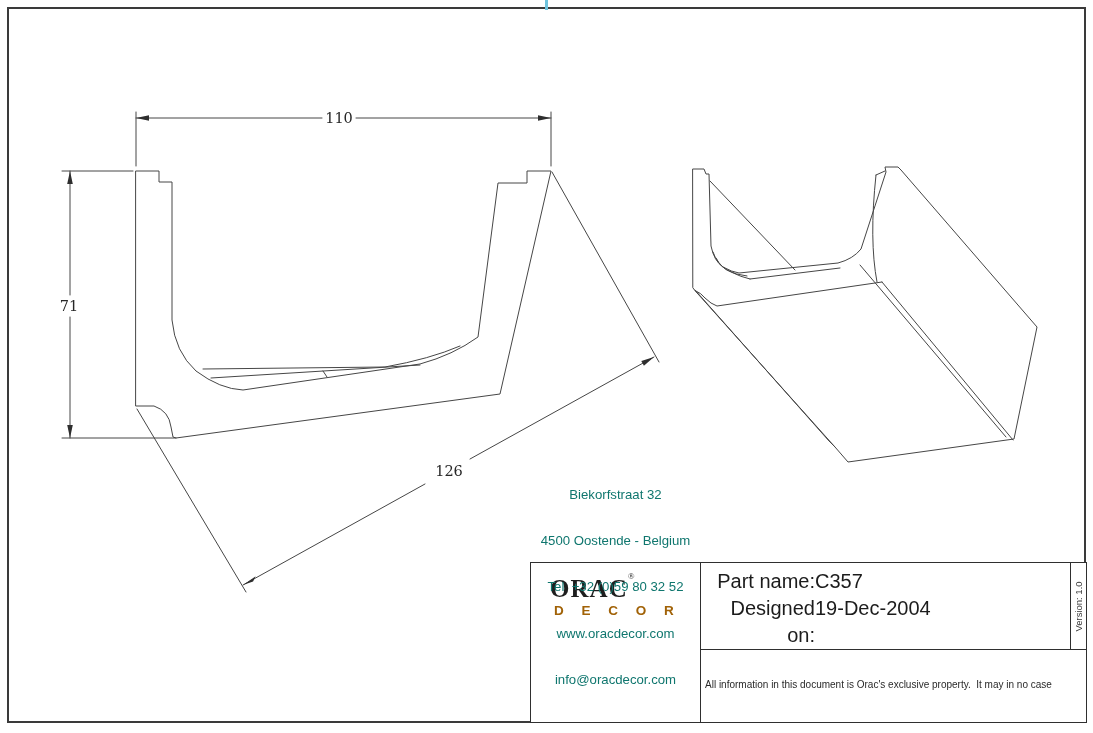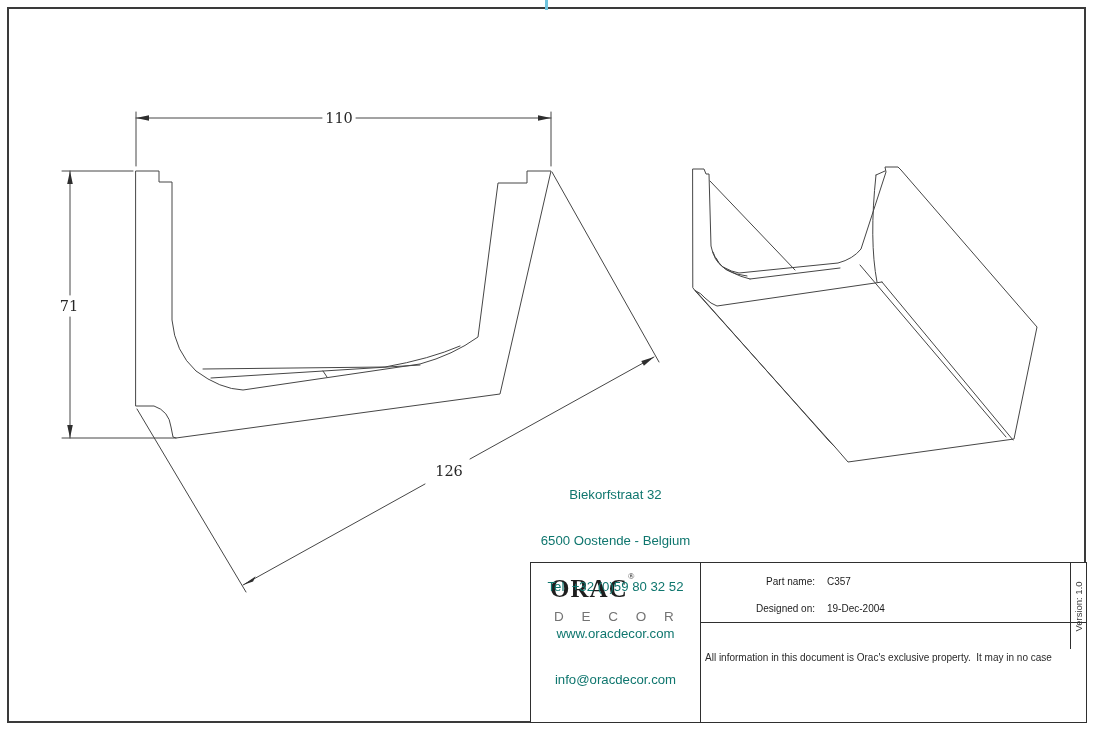--- a/index.html
+++ b/index.html
@@ -16,26 +16,26 @@
   
   .title-block{position:absolute;left:530px;top:562px;width:557px;height:161px;
                box-sizing:border-box;border:1.5px solid #2f2f2f;background:#fff;display:flex;}
   .tb-left{width:170px;box-sizing:border-box;border-right:1.5px solid #2f2f2f;
            display:flex;flex-direction:column;align-items:center;}
   .logo{margin-top:9px;text-align:left;line-height:1;}
   .logo-main{font-family:"Liberation Serif",serif;font-weight:700;font-size:25px;
              letter-spacing:1px;color:#1e1e1e;}
   .logo-main::first-letter{font-size:33px;}
   .logo-reg{font-family:"Liberation Serif",serif;font-size:9px;vertical-align:18px;color:#1e1e1e;}
-  .logo-sub{font-size:13.5px;letter-spacing:7px;color:#737373;margin-top:9px;padding-left:4px;}
+  .logo-sub{font-size:13.5px;letter-spacing:7px;color:#a16207;margin-top:3px;padding-left:4px;font-weight:bold;}
   .address{position:absolute;bottom:4px;width:168px;text-align:center;font-size:13.2px;
            line-height:15.4px;color:#0f766e;white-space:pre;}
   .tb-right{flex:1;display:flex;flex-direction:column;}
   .tb-fields{height:86px;box-sizing:border-box;position:relative;padding-top:5px;}
-  .field-row{display:flex;line-height:27px;font-size:10px;color:#1c1c1c;gap:12px;}
+  .field-row{display:flex;line-height:27px;font-size:20px;color:#1c1c1c;}
   .field-label{width:114px;text-align:right;}
   .field-value{}
   .version-cell{position:absolute;right:0;top:0;width:16px;height:86px;box-sizing:border-box;
                 border-left:1.5px solid #2f2f2f;}
   .version-text{position:absolute;right:-34px;top:38px;transform:rotate(-90deg);
                 transform-origin:center;font-size:9.5px;color:#333;width:84px;text-align:center;}
   .tb-dims-note{box-sizing:border-box;border-top:1.5px solid #2f2f2f;height:17px;
                 font-size:13px;line-height:15px;padding-left:4px;color:#1c1c1c;}
   .tb-legal{box-sizing:border-box;border-top:1.5px solid #2f2f2f;flex:1;
             font-size:10px;line-height:13px;padding:2px 0 0 4px;color:#2a2a2a;white-space:pre;}
@@ -115,21 +115,21 @@
 
   <div class="title-block">
 
     <div class="tb-left">
       <div class="logo">
         <span class="logo-main">ORAC</span><span class="logo-reg">®</span>
         <div class="logo-sub">D E C O R</div>
       </div>
       <div class="address">
         <div>Biekorfstraat 32</div>
-        <div>6500 Oostende - Belgium</div>
+        <div>4500 Oostende - Belgium</div>
         <div>Tel  +32 (0)59 80 32 52</div>
         <div>www.oracdecor.com</div>
         <div>info@oracdecor.com</div>
       </div>
     </div>
 
     <div class="tb-right">
       <div class="tb-fields">
         <div class="field-row">
           <div class="field-label">Part name:</div>

